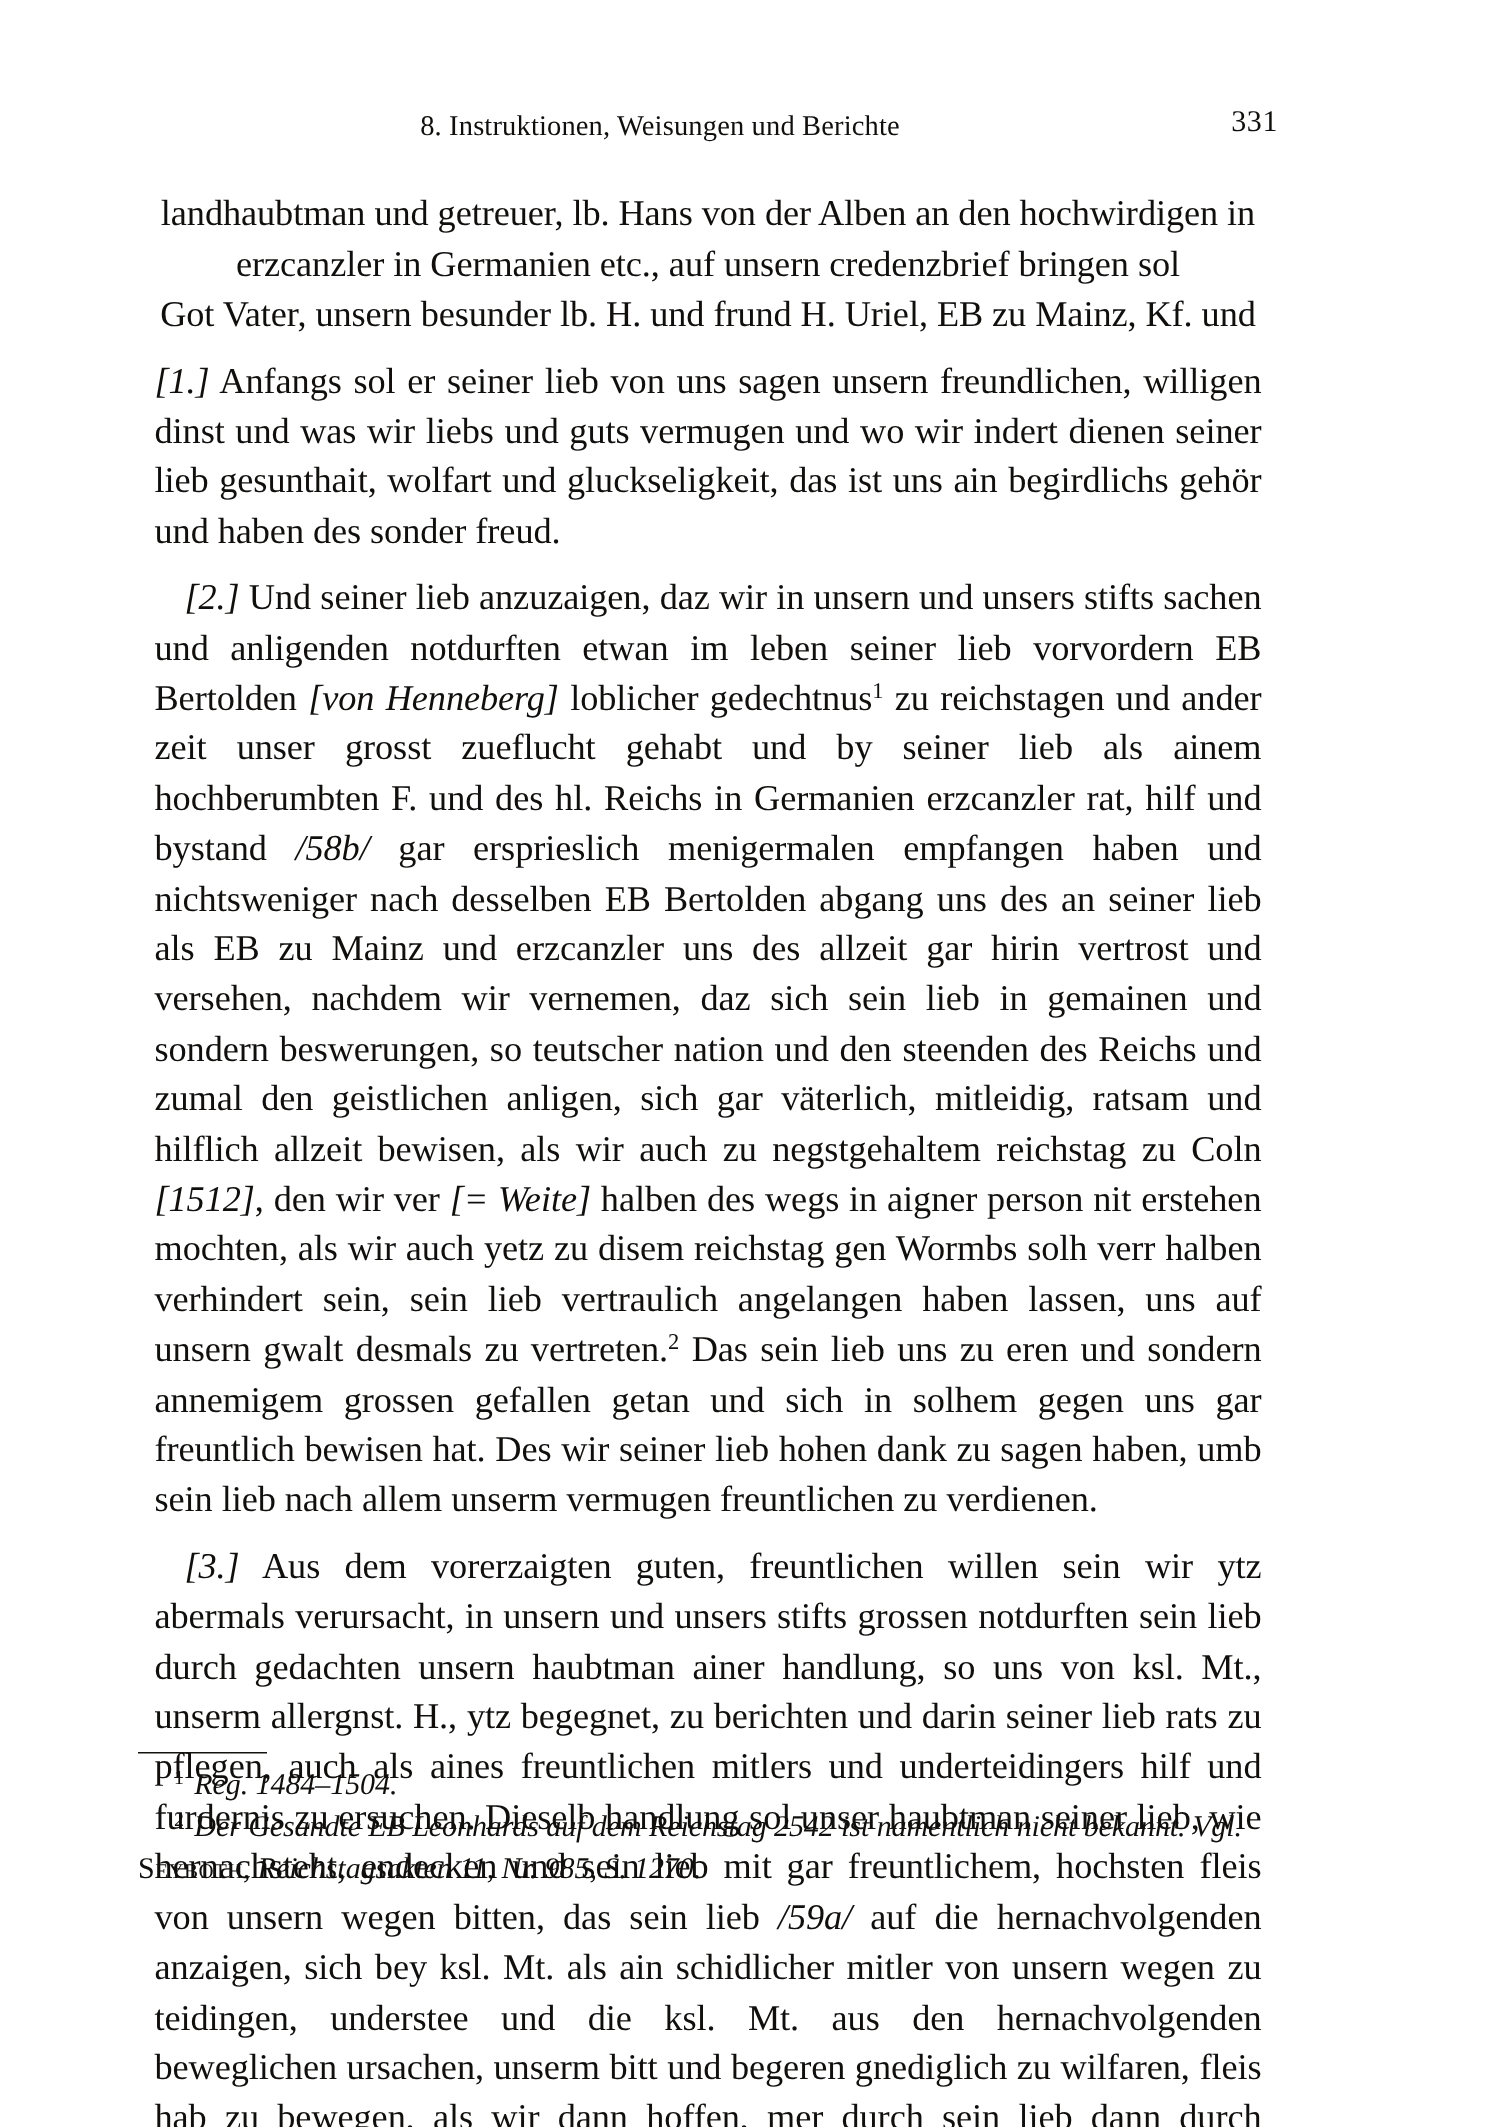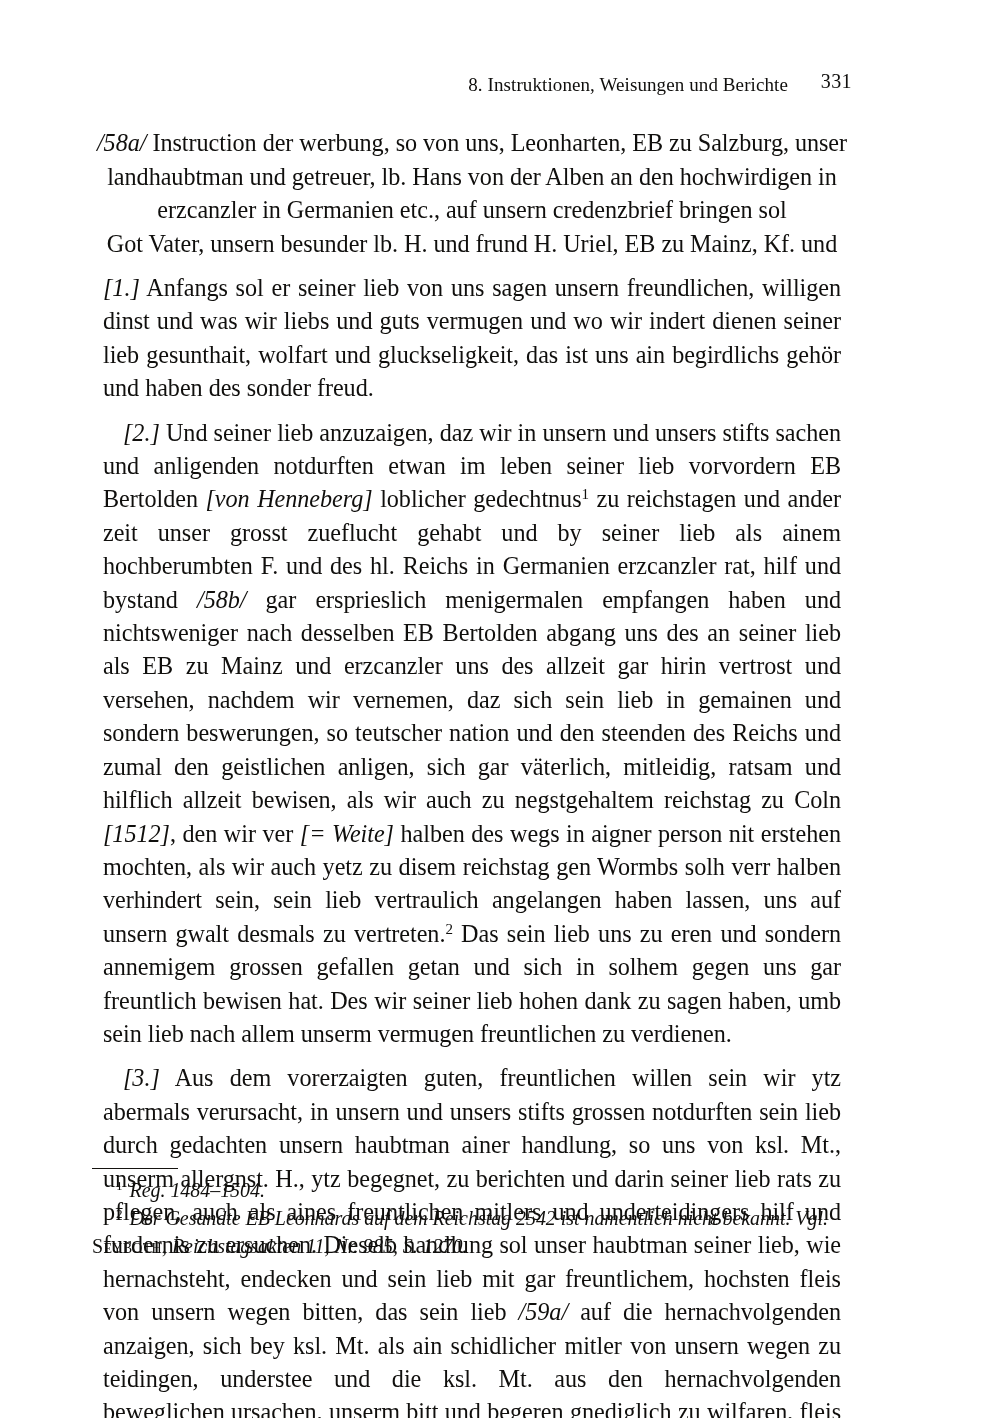--- a/index.html
+++ b/index.html
@@ -29,21 +29,21 @@
   
   .runhead {
     position: relative;
     height: 44px;
     margin-top: 74px;
   }
   .runhead-title {
     position: absolute;
     left: 0;
     right: 0;
-    text-align: right;
+    text-align: center;
     font-size: 19px;
     letter-spacing: 0.1px;
     padding-right: 64px;
     box-sizing: border-box;
   }
   .runhead-folio {
     position: absolute;
     right: 0;
     top: -4px;
     font-size: 20px;
@@ -129,21 +129,20 @@
 <div class="page">
 
   <div class="content">
 
     <div class="runhead">
       <div class="runhead-title">8. Instruktionen, Weisungen und Berichte</div>
       <div class="runhead-folio">331</div>
     </div>
 
     <div class="doc-heading">
-      <span class="ln"><i>/58a/</i><span> Instruction der werbung, so von uns, Leonharten, EB zu Salzburg, unser</span></span>
       <span class="ln">landhaubtman und getreuer, lb. Hans von der Alben an den hochwirdigen in</span>
       <span class="ln">erzcanzler in Germanien etc., auf unsern credenzbrief bringen sol</span>
       <span class="ln">Got Vater, unsern besunder lb. H. und frund H. Uriel, EB zu Mainz, Kf. und</span>
     </div>
 
     <div class="body">
 
       <p><i>[1.]</i><span> Anfangs sol er seiner lieb von uns sagen unsern freundlichen, willigen dinst und was wir liebs und guts vermugen und wo wir indert dienen seiner lieb gesunthait, wolfart und gluckseligkeit, das ist uns ain begirdlichs gehör und haben des sonder freud.</span></p>
 
       <p class="indent"><i>[2.]</i><span> Und seiner lieb anzuzaigen, daz wir in unsern und unsers stifts sachen und anligenden notdurften etwan im leben seiner lieb vorvordern EB Bertolden </span><i>[von Henneberg]</i><span> loblicher gedechtnus</span><sup>1</sup><span> zu reichstagen und ander zeit unser grosst zueflucht gehabt und by seiner lieb als ainem hochberumbten F. und des hl. Reichs in Germanien erzcanzler rat, hilf und bystand </span><i>/58b/</i><span> gar ersprieslich menigermalen empfangen haben und nichtsweniger nach desselben EB Bertolden abgang uns des an seiner lieb als EB zu Mainz und erzcanzler uns des allzeit gar hirin vertrost und versehen, nachdem wir vernemen, daz sich sein lieb in gemainen und sondern beswerungen, so teutscher nation und den steenden des Reichs und zumal den geistlichen anligen, sich gar väterlich, mitleidig, ratsam und hilflich allzeit bewisen, als wir auch zu negstgehaltem reichstag zu Coln </span><i>[1512]</i><span>, den wir ver </span><i>[= Weite]</i><span> halben des wegs in aigner person nit erstehen mochten, als wir auch yetz zu disem reichstag gen Wormbs solh verr halben verhindert sein, sein lieb vertraulich angelangen haben lassen, uns auf unsern gwalt desmals zu vertreten.</span><sup>2</sup><span> Das sein lieb uns zu eren und sondern annemigem grossen gefallen getan und sich in solhem gegen uns gar freuntlich bewisen hat. Des wir seiner lieb hohen dank zu sagen haben, umb sein lieb nach allem unserm vermugen freuntlichen zu verdienen.</span></p>

